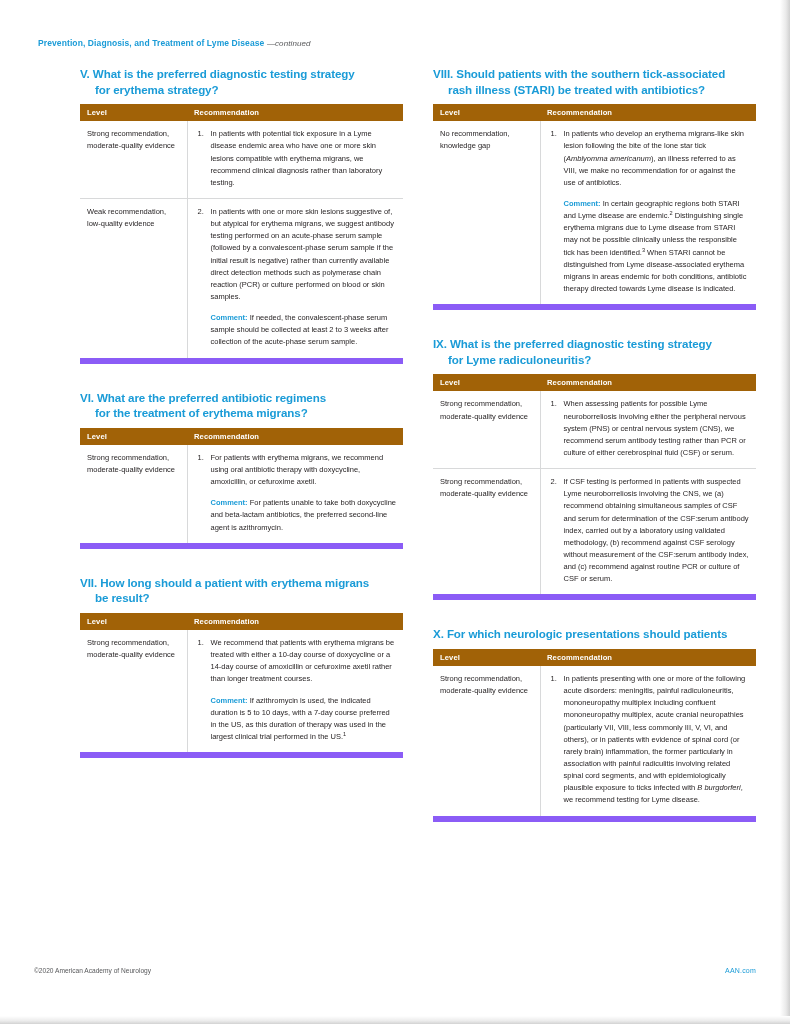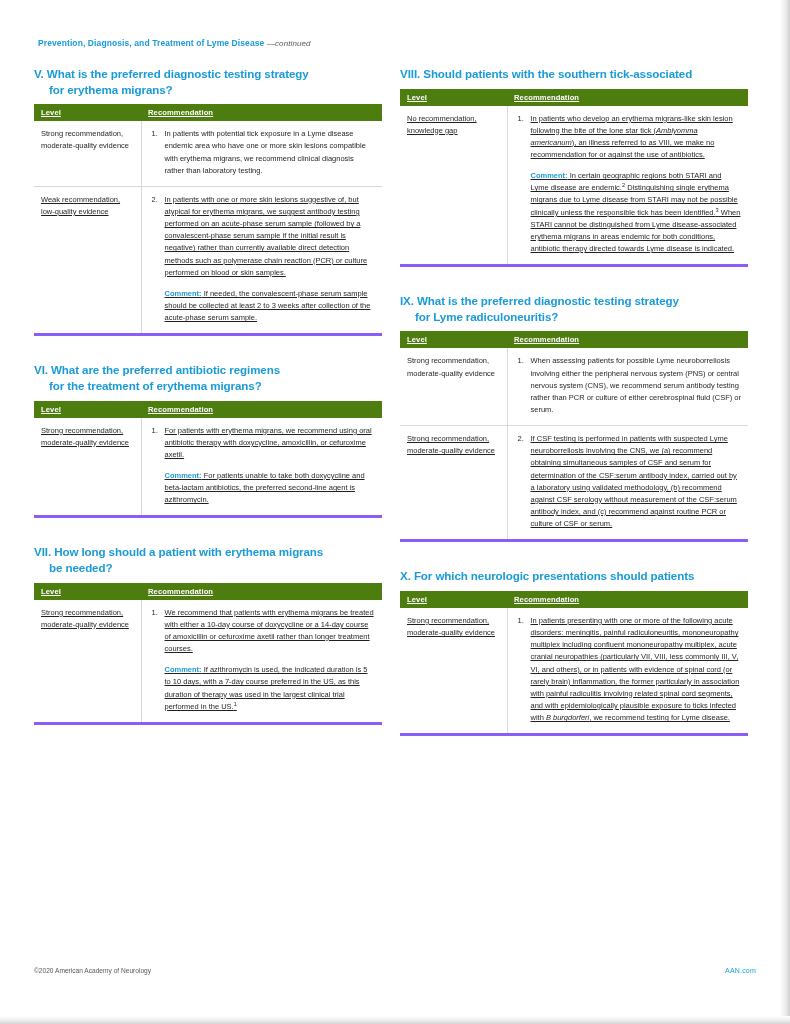--- a/index.html
+++ b/index.html
@@ -30,60 +30,60 @@
     margin-bottom: 18px;
   }
   .runhead .cont {
     font-weight: normal;
     font-style: italic;
     color: #58595b;
     font-size: 8px;
   }
   .columns {
     display: flex;
-    gap: 18px;
+    gap: 30px;
+    margin-left: 46px;
   }
   .col { width: 348px; }
 
   h2.qhead {
     color: #1a9bd7;
     font-size: 11.6px;
     font-weight: bold;
     line-height: 1.35;
     margin: 0 0 7px 0;
     letter-spacing: -0.1px;
   }
   h2.qhead .l2 { display: block; padding-left: 15px; }
 
   table.rec {
     width: 100%;
     border-collapse: collapse;
     margin-bottom: 26px;
     table-layout: fixed;
   }
   table.rec th {
-    background: #4d7c0f;
+    background: #a16207;
     color: #ffffff;
     font-size: 7.6px;
     font-weight: bold;
     text-align: left;
     padding: 4px 6px 4px 7px;
     letter-spacing: 0.1px;
-    text-decoration: underline;
   }
   table.rec th.c1 { width: 107px; }
   table.rec td {
     vertical-align: top;
     font-size: 7.5px;
     line-height: 1.62;
     padding: 7px 7px 9px 7px;
     border-bottom: 1px solid #d8d9da;
     color: #231f20;
   }
-  table.rec tr.last td { border-bottom: 3px solid #8b5cf6; text-decoration: underline; }
+  table.rec tr.last td { border-bottom: 6px solid #8b5cf6; }
   table.rec td.lvl { border-right: 1px solid #d8d9da; }
   table.rec td.rec-cell { padding-left: 10px; }
   .rec-list { margin: 0; padding: 0; list-style: none; }
   .rec-list li {
     position: relative;
     padding-left: 13px;
     margin-bottom: 0;
   }
   .rec-list li .num {
     position: absolute;
@@ -129,21 +129,21 @@
     <span class="cont">—continued</span>
   </div>
 
   <div class="columns">
 
     <div class="col">
 
       <h2 class="qhead">
         <span>V.</span>
         <span>What is the preferred diagnostic testing strategy</span>
-        <span class="l2">for erythema migrans?</span>
+        <span class="l2">for erythema strategy?</span>
       </h2>
       <table class="rec">
         <thead>
           <tr>
             <th class="c1">Level</th>
             <th>Recommendation</th>
           </tr>
         </thead>
         <tbody>
           <tr>
@@ -200,21 +200,21 @@
                 </li>
               </ul>
             </td>
           </tr>
         </tbody>
       </table>
 
       <h2 class="qhead">
         <span>VII.</span>
         <span>How long should a patient with erythema migrans</span>
-        <span class="l2">be needed?</span>
+        <span class="l2">be result?</span>
       </h2>
       <table class="rec">
         <thead>
           <tr>
             <th class="c1">Level</th>
             <th>Recommendation</th>
           </tr>
         </thead>
         <tbody>
           <tr class="last">
@@ -234,20 +234,21 @@
         </tbody>
       </table>
 
     </div>
 
     <div class="col">
 
       <h2 class="qhead">
         <span>VIII.</span>
         <span>Should patients with the southern tick-associated</span>
+        <span class="l2">rash illness (STARI) be treated with antibiotics?</span>
       </h2>
       <table class="rec">
         <thead>
           <tr>
             <th class="c1">Level</th>
             <th>Recommendation</th>
           </tr>
         </thead>
         <tbody>
           <tr class="last">

